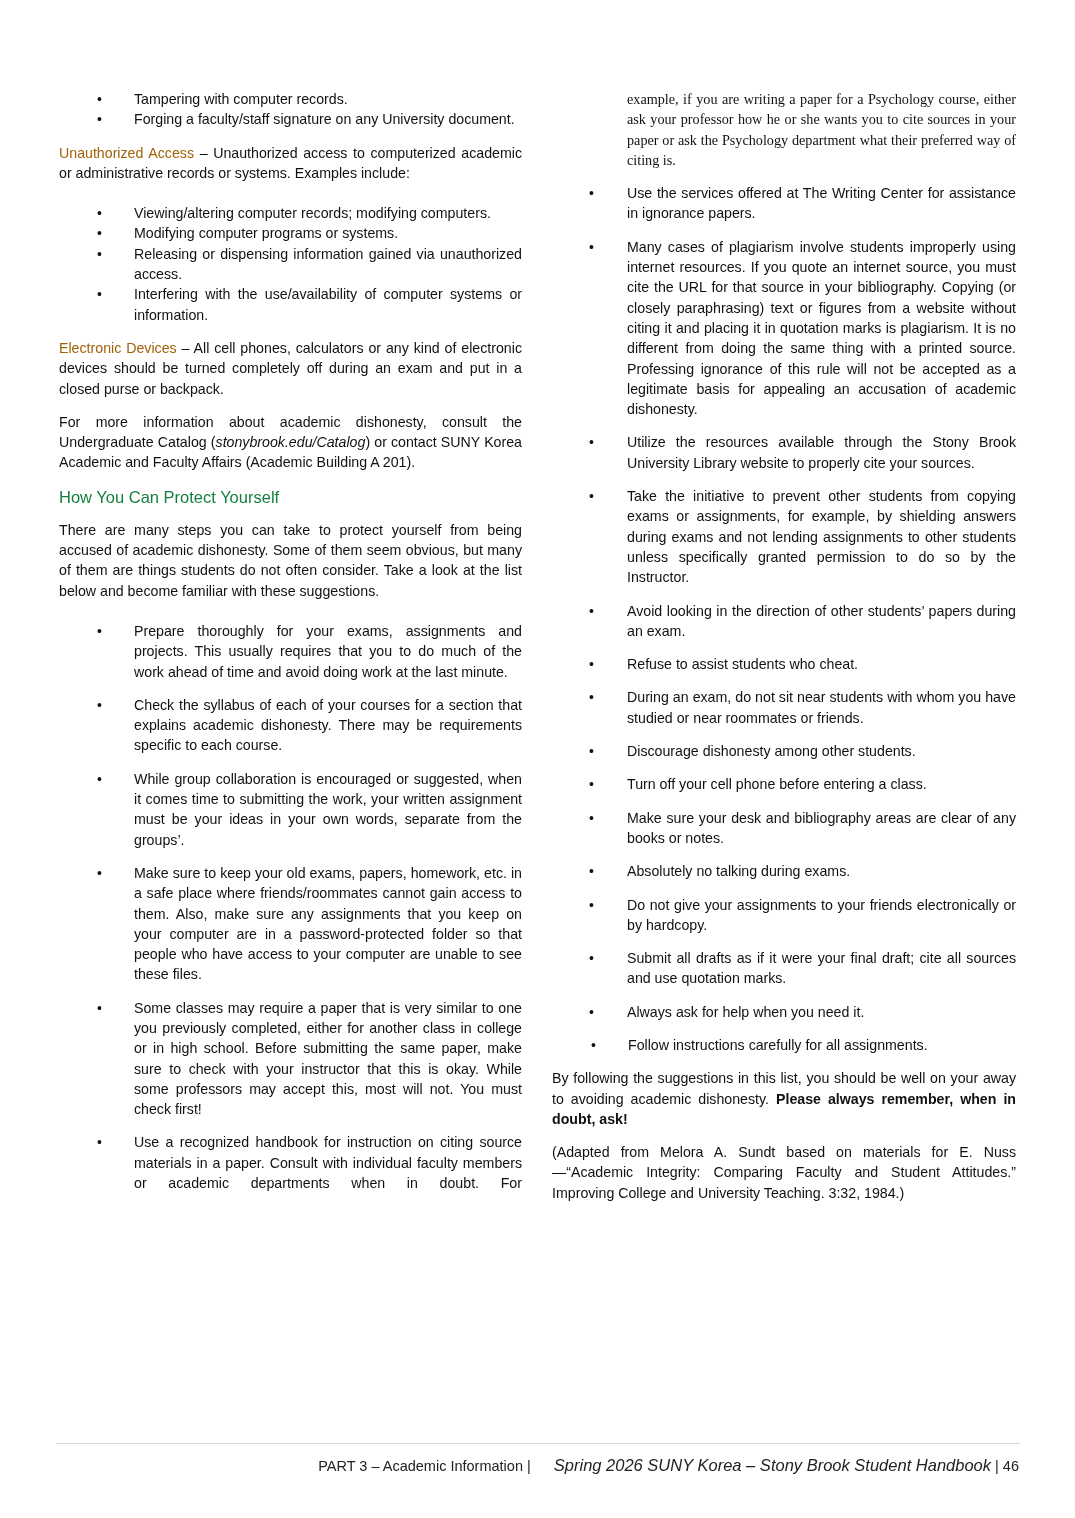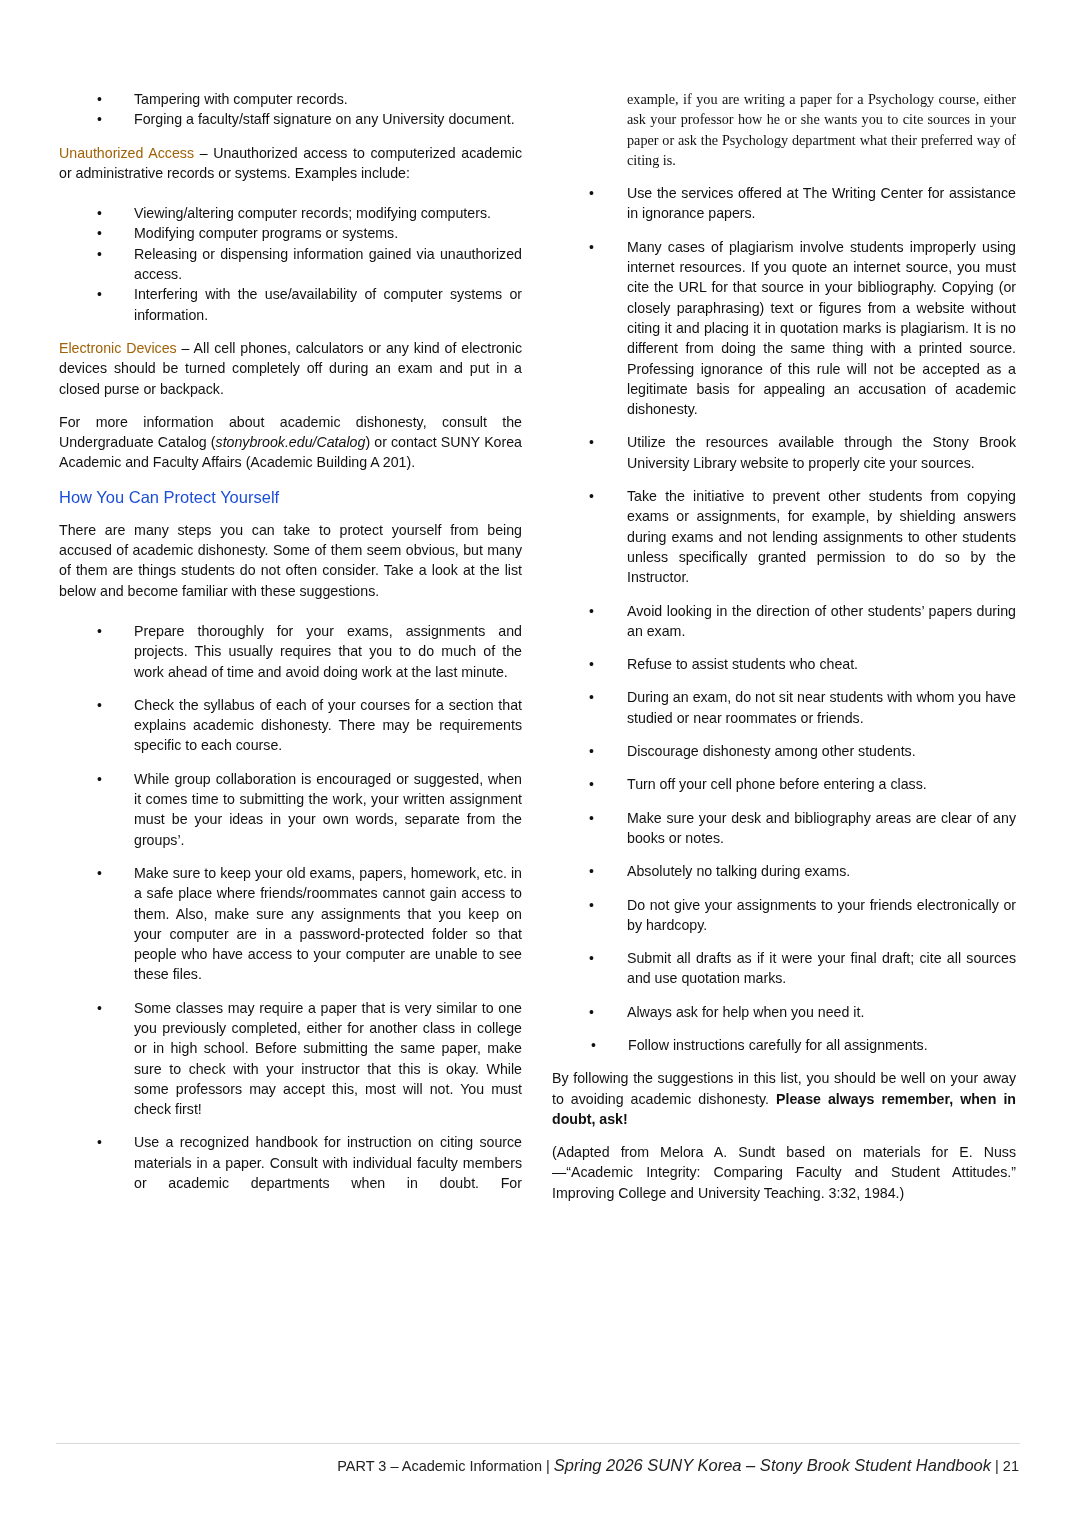--- a/index.html
+++ b/index.html
@@ -22,33 +22,33 @@
       font-size: 14px;
     }
     ul.tight { margin-bottom: 13px; }
     ul.tight li { margin-bottom: 0; }
     ul.spaced li { margin-bottom: 13px; }
     .col-right ul.spaced li { padding-left: 75px; }
     .col-right li .bullet { left: 37px; }
     .cont { padding-left: 75px; text-align: justify; margin-bottom: 13px; font-family: Liberation Serif, serif; }
     h3 {
       font-weight: normal; font-size: 16.5px; margin: 4px 0 12px 0;
-      color: #1d4ed8; line-height: 22px;
+      color: #15803d; line-height: 22px;
     }
     em { font-style: italic; }
     b { font-weight: bold; }
     .footer-rule {
       position: absolute; left: 56px; width: 964px; top: 1443px;
       height: 0; border-top: 1px solid #d9d9d9;
     }
     .footer {
       position: absolute; right: 56px; top: 1455px;
       font-size: 14.5px; color: #222222; white-space: nowrap;
     }
-    .footer .it { font-style: italic; font-size: 16.5px; }
+    .footer .it { font-style: italic; font-size: 16.5px; margin-left: 19px; }
   </style>
 </head>
 <body>
 
 <div class="col col-left">
   <ul class="tight">
     <li><span class="bullet">•</span><span>Tampering with computer records.</span></li>
     <li><span class="bullet">•</span><span>Forging a faculty/staff signature on any University document.</span></li>
   </ul>
 
@@ -100,14 +100,14 @@
     <li style="padding-left:76px;"><span class="bullet" style="left:39px;">•</span><span>Follow instructions carefully for all assignments.</span></li>
   </ul>
 
   <p><span>By following the suggestions in this list, you should be well on your away to avoiding academic dishonesty. </span><b>Please always remember, when in doubt, ask!</b></p>
 
   <p>(Adapted from Melora A. Sundt based on materials for E. Nuss—“Academic Integrity: Comparing Faculty and Student Attitudes.” Improving College and University Teaching. 3:32, 1984.)</p>
 </div>
 
 <div class="footer-rule"></div>
 <div class="footer">
-  <span>PART 3 – Academic Information</span><span> | </span><span class="it">Spring 2026 SUNY Korea – Stony Brook Student Handbook</span><span> | </span><span>21</span>
+  <span>PART 3 – Academic Information</span><span> | </span><span class="it">Spring 2026 SUNY Korea – Stony Brook Student Handbook</span><span> | </span><span>46</span>
 </div>
 
 </body></html>

